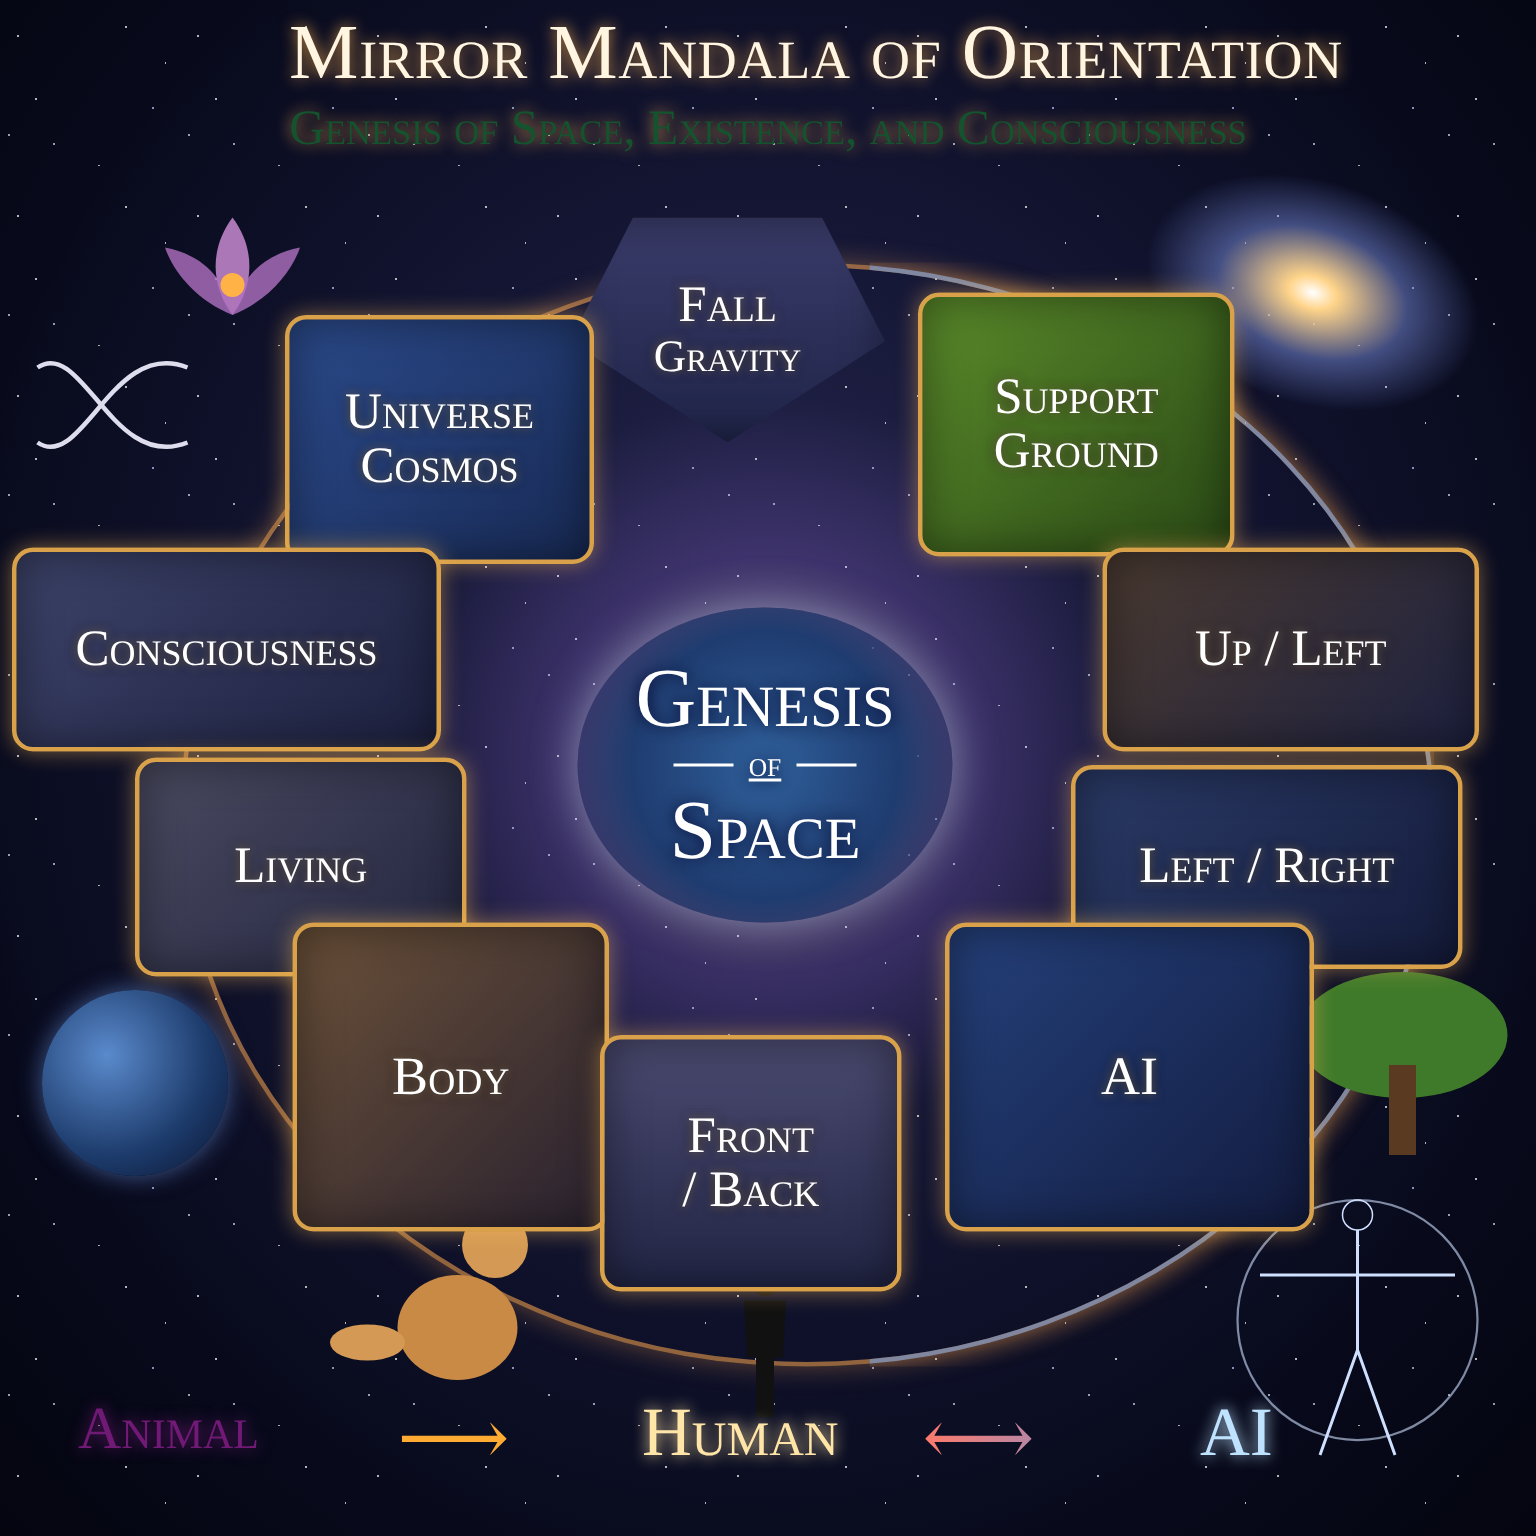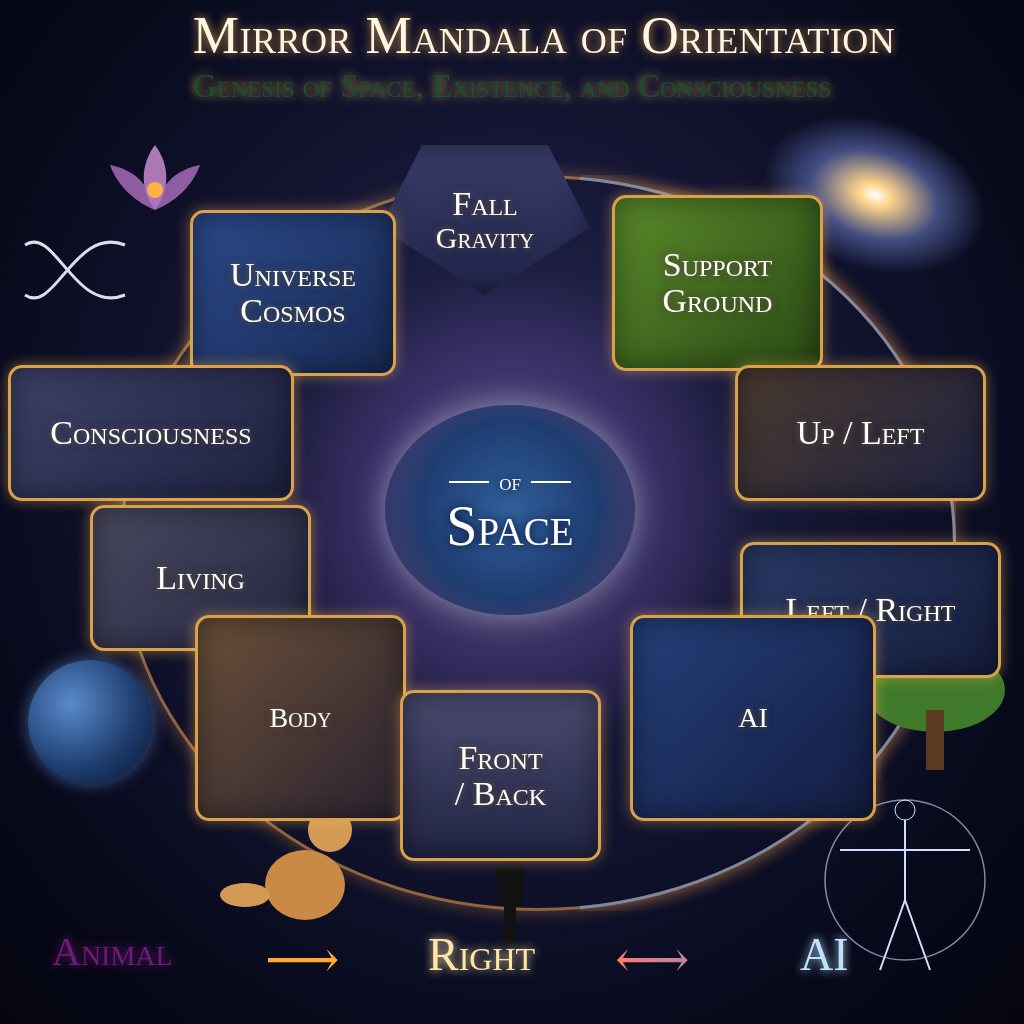--- a/index.html
+++ b/index.html
@@ -29,31 +29,31 @@
   .panel{position:absolute;display:flex;flex-direction:column;align-items:center;justify-content:center;
     border:3px solid #d9a24a;border-radius:14px;box-shadow:0 0 14px rgba(255,190,90,.45), inset 0 0 30px rgba(0,0,0,.45);
     color:#fff;text-align:center;font-variant:small-caps;text-shadow:0 0 8px rgba(0,0,0,.9),0 0 6px rgba(255,220,160,.5);line-height:1.05;}
   .panel span{display:block;}
   .p-fall{left:380px;top:145px;width:210px;height:150px;background:linear-gradient(#3a3c6a,#1f2448);clip-path:polygon(20% 0,80% 0,100% 55%,50% 100%,0 55%);border:none;}
   .p-univ{left:190px;top:210px;width:200px;height:160px;background:linear-gradient(135deg,#2b4a8a,#182a55);}
   .p-supp{left:612px;top:195px;width:205px;height:170px;background:linear-gradient(135deg,#5a8a2a,#2a4a16);}
   .p-cons{left:8px;top:365px;width:280px;height:130px;background:linear-gradient(135deg,#3c4268,#1d2140);}
   .p-updn{left:735px;top:365px;width:245px;height:130px;background:linear-gradient(135deg,#4a3a30,#1d2140);}
   .p-living{left:90px;top:505px;width:215px;height:140px;background:linear-gradient(135deg,#4a4a60,#222540);}
-  .p-lr{left:740px;top:510px;width:255px;height:130px;background:linear-gradient(135deg,#2a3a66,#151c3c);margin-top:32px;}
+  .p-lr{left:714px;top:510px;width:255px;height:130px;background:linear-gradient(135deg,#2a3a66,#151c3c);}
   .p-body{left:195px;top:615px;width:205px;height:200px;background:linear-gradient(135deg,#6a5038,#2a2230);}
   .p-ai{left:630px;top:615px;width:240px;height:200px;background:linear-gradient(135deg,#24407a,#131c40);}
   .p-front{left:400px;top:690px;width:195px;height:165px;background:linear-gradient(#4a4a70,#222545);text-align:right;}
-  .f42{font-size:28px;font-family:Liberation Serif, serif;}.f36{font-size:34px;}.f30{font-size:30px;}
+  .f42{font-size:36px;font-family:Liberation Serif, serif;}.f36{font-size:34px;}.f30{font-size:30px;}
   .center{position:absolute;left:385px;top:405px;width:250px;height:210px;border-radius:50%;
     background:radial-gradient(circle,#2f5f9a 0%,#1f3c70 55%,rgba(40,60,120,.2) 80%);
     box-shadow:0 0 30px rgba(200,220,255,.5);display:flex;flex-direction:column;align-items:center;justify-content:center;
     color:#fff;font-variant:small-caps;text-shadow:0 0 10px rgba(0,0,40,.9);line-height:1;}
   .center .g{font-size:56px;}
-  .center .of{font-size:24px;margin:4px 0;display:flex;align-items:center;gap:10px;}
+  .center .of{font-size:24px;margin:4px 0;display:flex;align-items:center;gap:10px;text-decoration:underline;}
   .center .of::before,.center .of::after{content:"";width:40px;height:2px;background:#fff;}
   .bottom{position:absolute;top:928px;font-variant:small-caps;text-shadow:0 0 10px currentColor;}
   .b-animal{left:52px;font-size:40px;color:#701a75;}
   .b-human{left:428px;font-size:46px;color:#ffe6a8;}
   .b-ai{left:800px;font-size:46px;color:#bfe3ff;}
   .arrow{position:absolute;top:940px;height:40px;font-size:52px;line-height:40px;}
   .a1{left:265px;color:#ffaa33;}
   .a2{left:615px;width:190px;color:transparent;background:linear-gradient(90deg,#ff7a6a,#4a9aff);-webkit-background-clip:text;background-clip:text;}
   .icon{position:absolute;}
   .person{left:488px;top:845px;width:44px;height:100px;}
@@ -138,21 +138,22 @@
 </div>
 <div class="panel p-ai">
   <span class="f42">AI</span>
 </div>
 <div class="panel p-front">
   <span class="f36">Front</span>
   <span class="f36">/ Back</span>
 </div>
 
 <div class="center">
+  <span class="g">Genesis</span>
   <span class="of">of</span>
   <span class="g">Space</span>
 </div>
 
 <div class="bottom b-animal">Animal</div>
 <div class="arrow a1">⟶</div>
-<div class="bottom b-human">Right</div>
+<div class="bottom b-human">Human</div>
 <div class="arrow a2">⟷</div>
 <div class="bottom b-ai">AI</div>
 
 </body></html>

